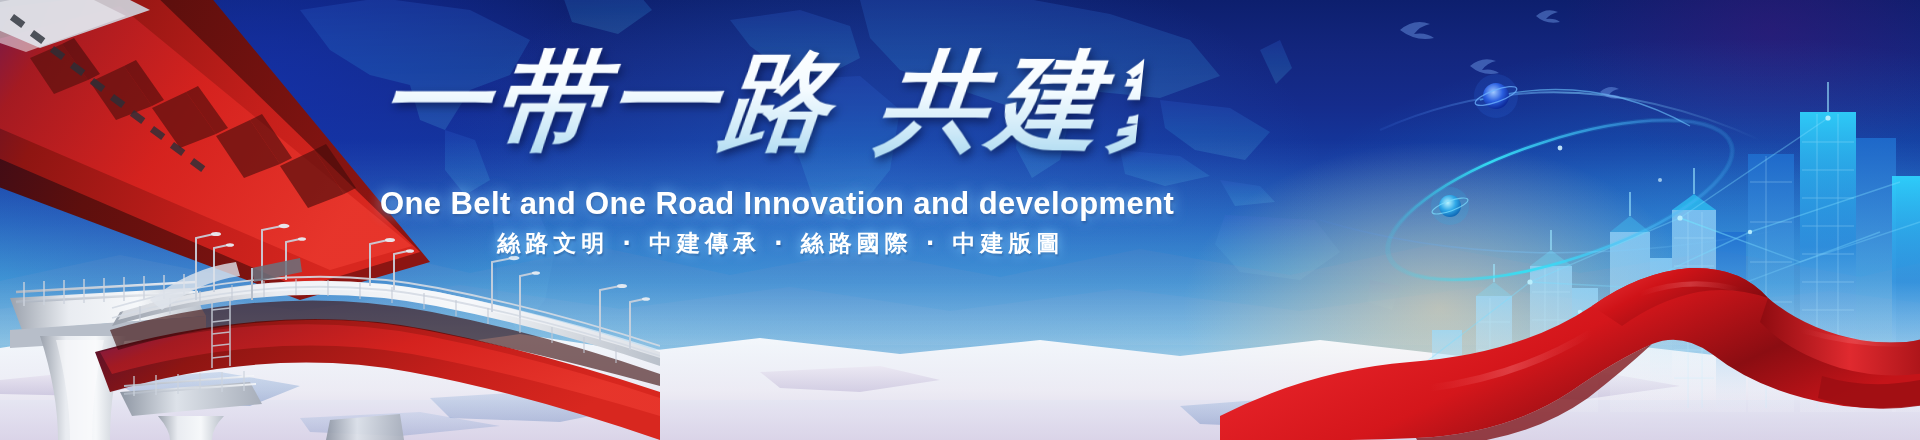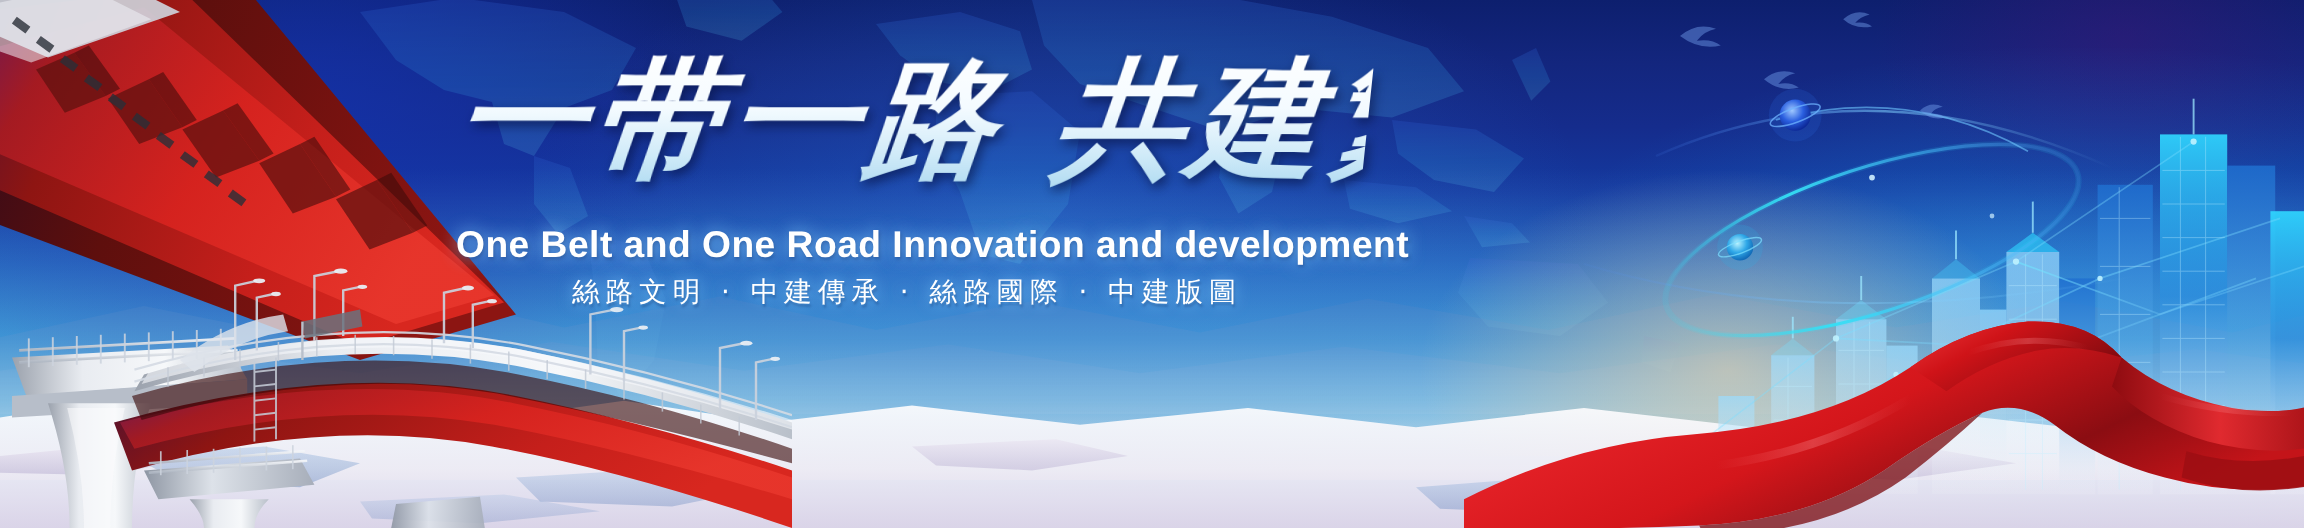--- a/index.html
+++ b/index.html
@@ -140,25 +140,25 @@
     font-family:"Liberation Sans",sans-serif;
     font-size:31px;
     font-weight:700;
     letter-spacing:.4px;
     white-space:nowrap;
     color:#ffffff;
     text-shadow:0 0 14px rgba(140,210,255,.85), 1px 2px 3px rgba(8,30,90,.45);
   }
 
   #subtitle-cn{
-    position:absolute; left:376px; top:228px; width:760px;
+    position:absolute; left:401px; top:228px; width:760px;
     text-align:center;
     font-family:"DejaVu Sans","Liberation Sans",sans-serif;
     font-size:23px;
-    font-weight:400;
+    font-weight:700;
     letter-spacing:5px;
     white-space:nowrap;
     color:#ffffff;
     text-shadow:0 0 12px rgba(130,205,255,.9), 1px 2px 2px rgba(10,40,100,.40);
   }
 </style>
 </head>
 <body>
 
 <div id="banner">

